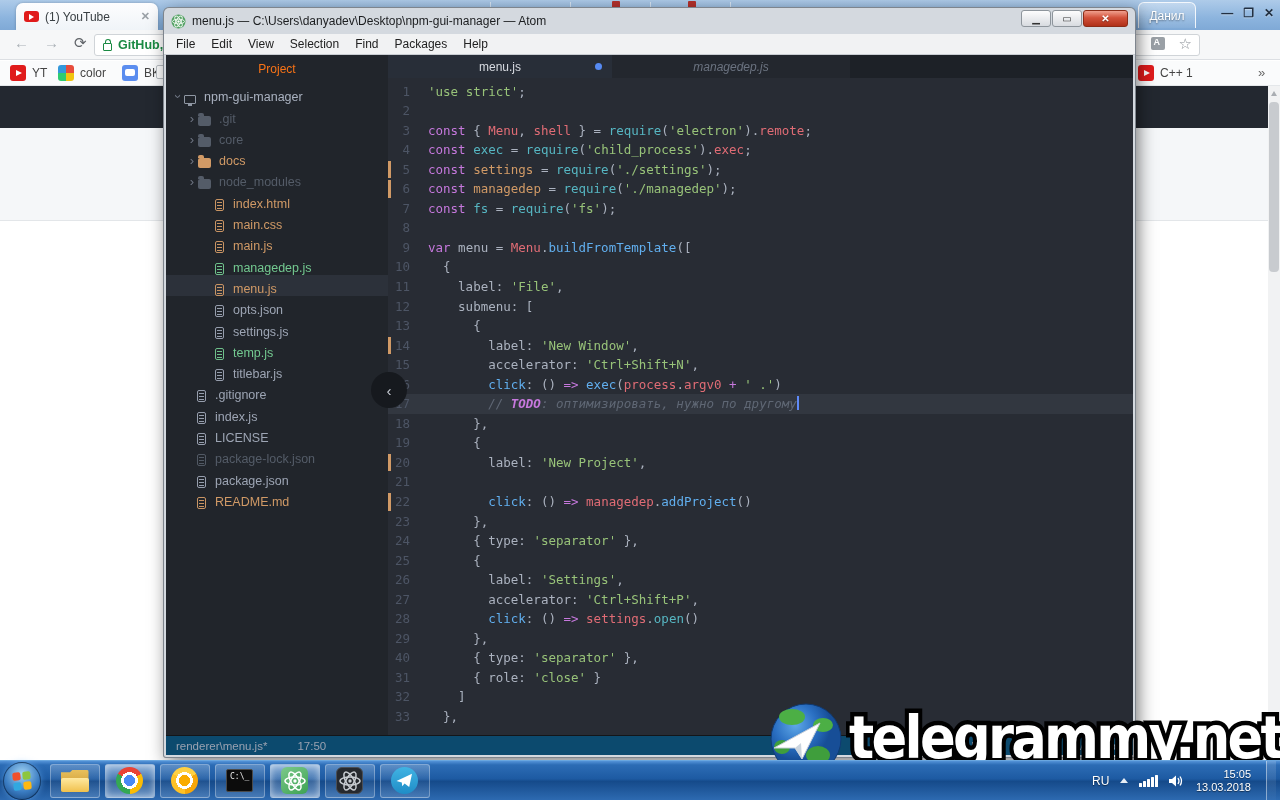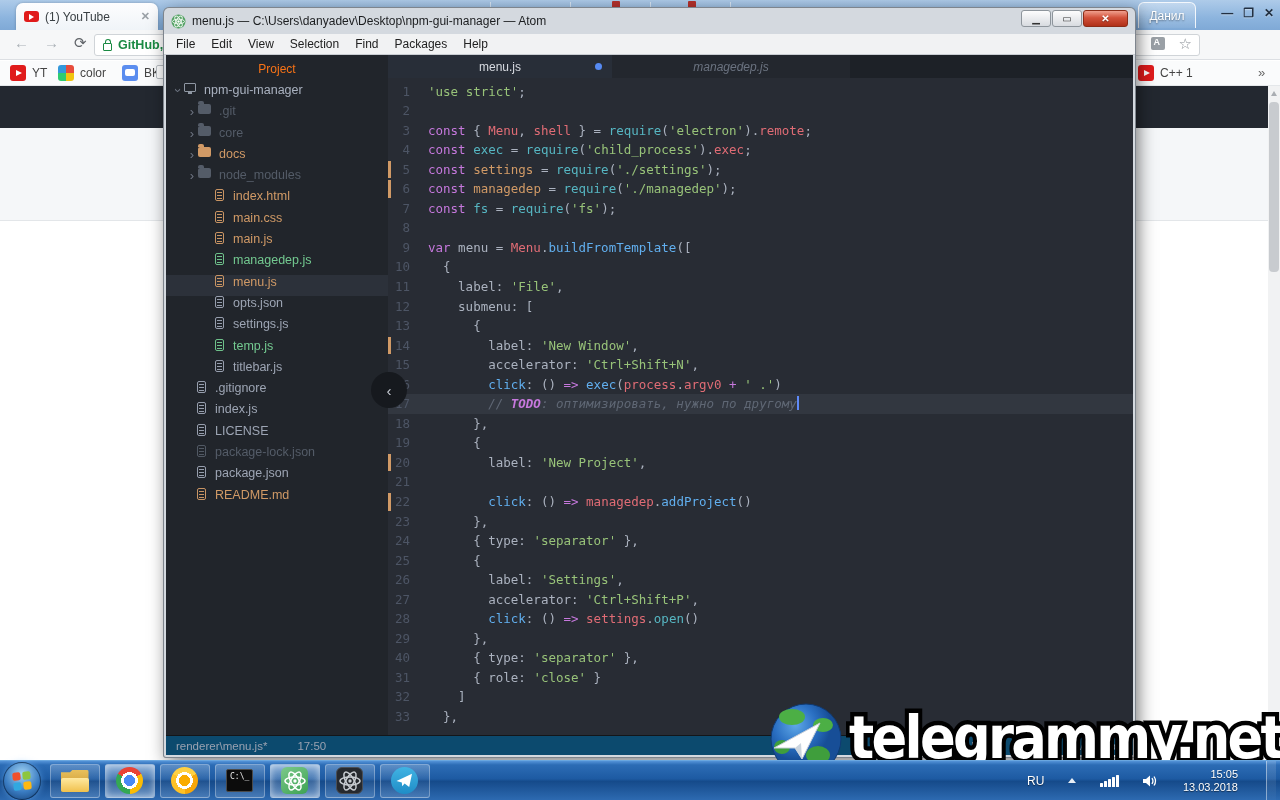--- a/index.html
+++ b/index.html
@@ -83,21 +83,21 @@
   .menubar { position:absolute; left:0; top:26px; width:100%; height:21px; background:#f1f2f3;
     border-bottom:1px solid #c9cdd2; display:flex; align-items:center; padding-left:4px; }
   .menu-item { font-size:12px; color:#222; padding:2px 8px; }
 
   .abody { position:absolute; left:2px; right:2px; top:47px; bottom:2px; background:#21252b; overflow:hidden; }
 
   .tree { position:absolute; left:0; top:0; bottom:20px; width:222px; background:#21252b; overflow:hidden; }
   .tree-header { height:22px; display:flex; align-items:center; justify-content:center;
     color:#f97316; font-size:12px; padding-top:6px; }
   .tree-list { margin-top:6px; }
-  .tree-row { display:flex; align-items:flex-start; height:21.3px; font-size:12.5px; white-space:nowrap; }
+  .tree-row { display:flex; align-items:flex-end; height:21.3px; font-size:12.5px; white-space:nowrap; }
   .tree-row.sel { background:#2c313a; }
   .c-normal { color:#9da5b4; } .c-modified { color:#d19a66; } .c-new { color:#73c990; }
   .c-ignored { color:#545c68; } .c-root { color:#aab2c0; }
   .chev { display:inline-block; width:12px; color:#6e7582; font-size:13px; text-align:center; flex:none; }
   .chev.down { transform:rotate(90deg); }
   .fldr { width:13px; height:10px; background:currentColor; border-radius:2px; position:relative; display:inline-block;
     margin-right:8px; flex:none; }
   .fldr::before { content:''; position:absolute; top:-3px; left:0; width:6px; height:3px; background:currentColor;
     border-radius:2px 2px 0 0; }
   .ficon { width:9px; height:12px; border:1px solid currentColor; border-radius:2px; display:inline-block;
@@ -169,21 +169,21 @@
     background:radial-gradient(circle,#f9ab00 0 5.5px,#fff 5.5px 8.5px,rgba(0,0,0,0) 8.5px),
       conic-gradient(from -60deg,#ffd043 0 120deg,#f7a70a 0 240deg,#ffc226 0 360deg); }
   .ic-cmd { width:27px; height:23px; background:#0c0c0c; border:1px solid #4a4a4a; border-radius:2px;
     color:#e8e8e8; font-family:"DejaVu Sans Mono",monospace; font-size:8px; padding:2px 0 0 3px; }
   .ic-atom { width:27px; height:27px; border-radius:6px; background:linear-gradient(145deg,#7cc98a,#3da253);
     display:flex; align-items:center; justify-content:center; }
   .ic-atomdev { width:27px; height:27px; border-radius:6px; background:#26292e; border:1px solid #4a4e55;
     display:flex; align-items:center; justify-content:center; }
   .ic-tg { width:27px; height:27px; border-radius:50%; background:linear-gradient(180deg,#41b3e3,#1f8dc7);
     display:flex; align-items:center; justify-content:center; }
-  .tray { margin-left:auto; display:flex; align-items:center; gap:24px; padding-right:4px; color:#fff; }
+  .tray { margin-left:auto; display:flex; align-items:center; gap:11px; padding-right:4px; color:#fff; }
   .tray .lang { font-size:12px; text-shadow:0 1px 1px rgba(0,0,0,.5); }
   .tray .up { width:0; height:0; border-left:4px solid transparent; border-right:4px solid transparent;
     border-bottom:5px solid #e8eef5; }
   .sigbars { display:flex; align-items:flex-end; gap:1.5px; }
   .sigbars i { width:2.5px; background:#fff; border-radius:.5px; display:block; }
   .clock { text-align:right; font-size:11px; line-height:13px; text-shadow:0 1px 1px rgba(0,0,0,.5); padding-right:4px; }
   .show-desktop { width:10px; height:40px; border-left:1px solid rgba(255,255,255,.45);
     background:linear-gradient(180deg,rgba(255,255,255,.15),rgba(255,255,255,.02)); }
 </style>
 </head>

